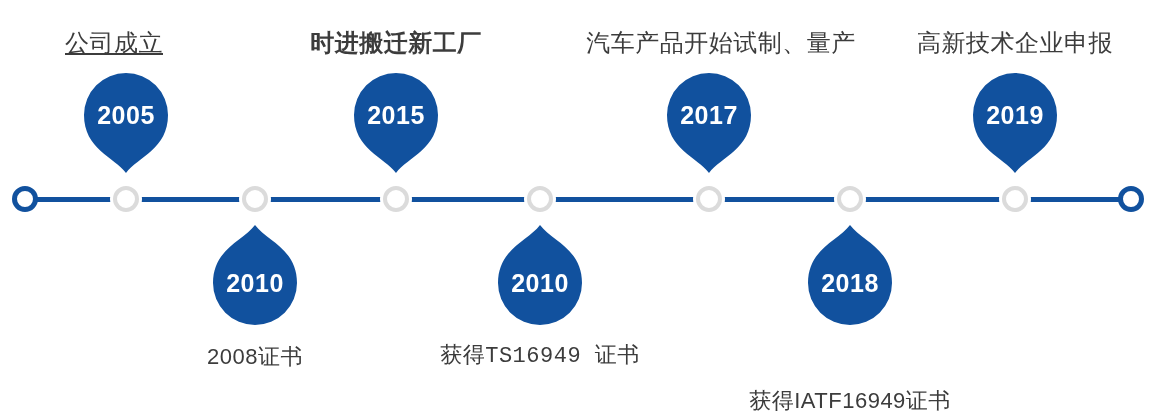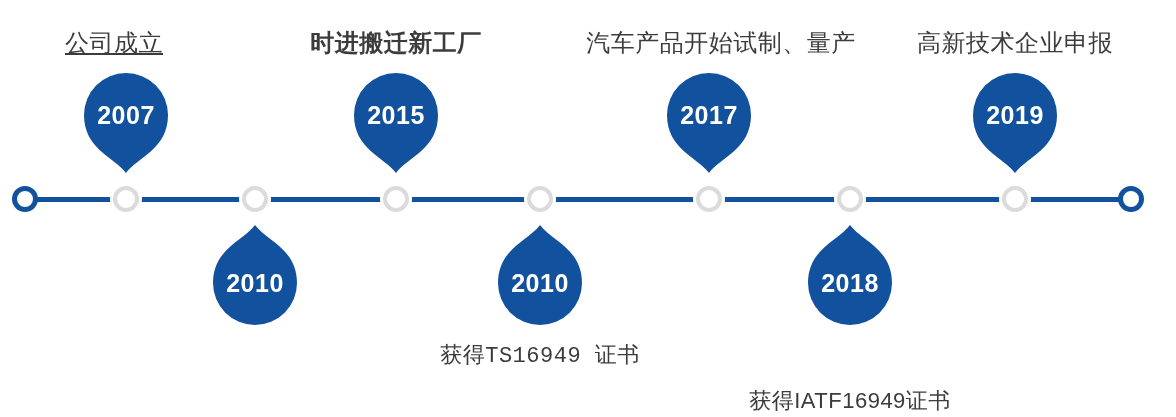--- a/index.html
+++ b/index.html
@@ -86,32 +86,33 @@
   <div class="axis" id="axis" style="left: 25px; width: 1106px;"></div>
   <div class="endpoint" id="ep-left" style="left: 12px;"></div>
   <div class="endpoint" id="ep-right" style="left: 1118px;"></div>
   <div id="milestones">
       <div class="node" style="left: 113px;"></div>
       <div class="balloon" style="left: 76px; top: 73px;">
         <svg viewBox="0 0 100 100">
           <path d="M50 100 C38 84 8 76 8 42 A42 42 0 1 1 92 42 C92 76 62 84 50 100 Z" fill="#11519E"></path>
         </svg>
       </div>
-      <div class="year" style="left: 76px; top: 73px;">2007</div>
+      <div class="year" style="left: 76px; top: 73px;">2005</div>
       <div class="toplabel" style="left: 114px; text-decoration: underline;">
         <div>公司成立</div>
       </div>
       <div class="node" style="left: 242px;"></div>
       <div class="balloon" style="left: 205px; top: 225px;">
         <svg viewBox="0 0 100 100">
           <path d="M50 0 C62 16 92 24 92 58 A42 42 0 1 1 8 58 C8 24 38 16 50 0 Z" fill="#11519E"></path>
         </svg>
       </div>
       <div class="year" style="left: 205px; top: 241px;">2010</div>
       <div class="bottomlabel" style="left: 255px;">
+        <div>2008证书</div>
       </div>
       <div class="node" style="left: 383px;"></div>
       <div class="balloon" style="left: 346px; top: 73px;">
         <svg viewBox="0 0 100 100">
           <path d="M50 100 C38 84 8 76 8 42 A42 42 0 1 1 92 42 C92 76 62 84 50 100 Z" fill="#11519E"></path>
         </svg>
       </div>
       <div class="year" style="left: 346px; top: 73px;">2015</div>
       <div class="toplabel" style="left: 396px; font-weight: bold;">
         <div>时进搬迁新工厂</div>

